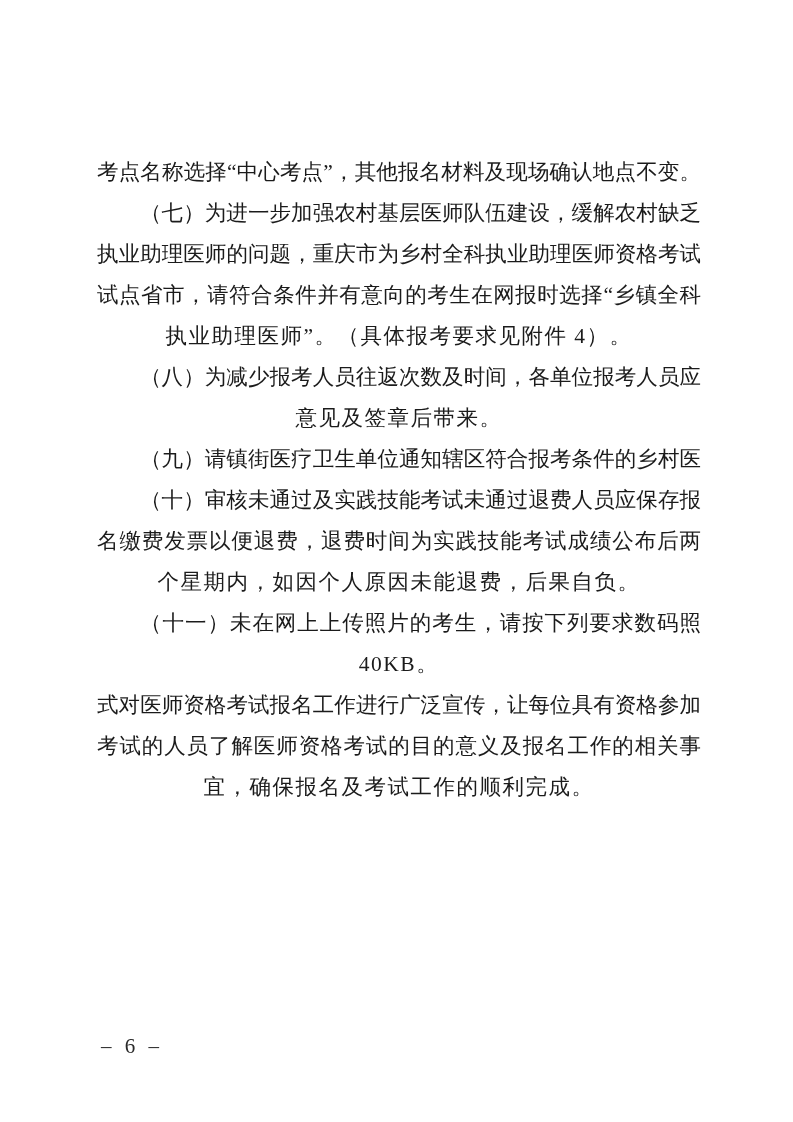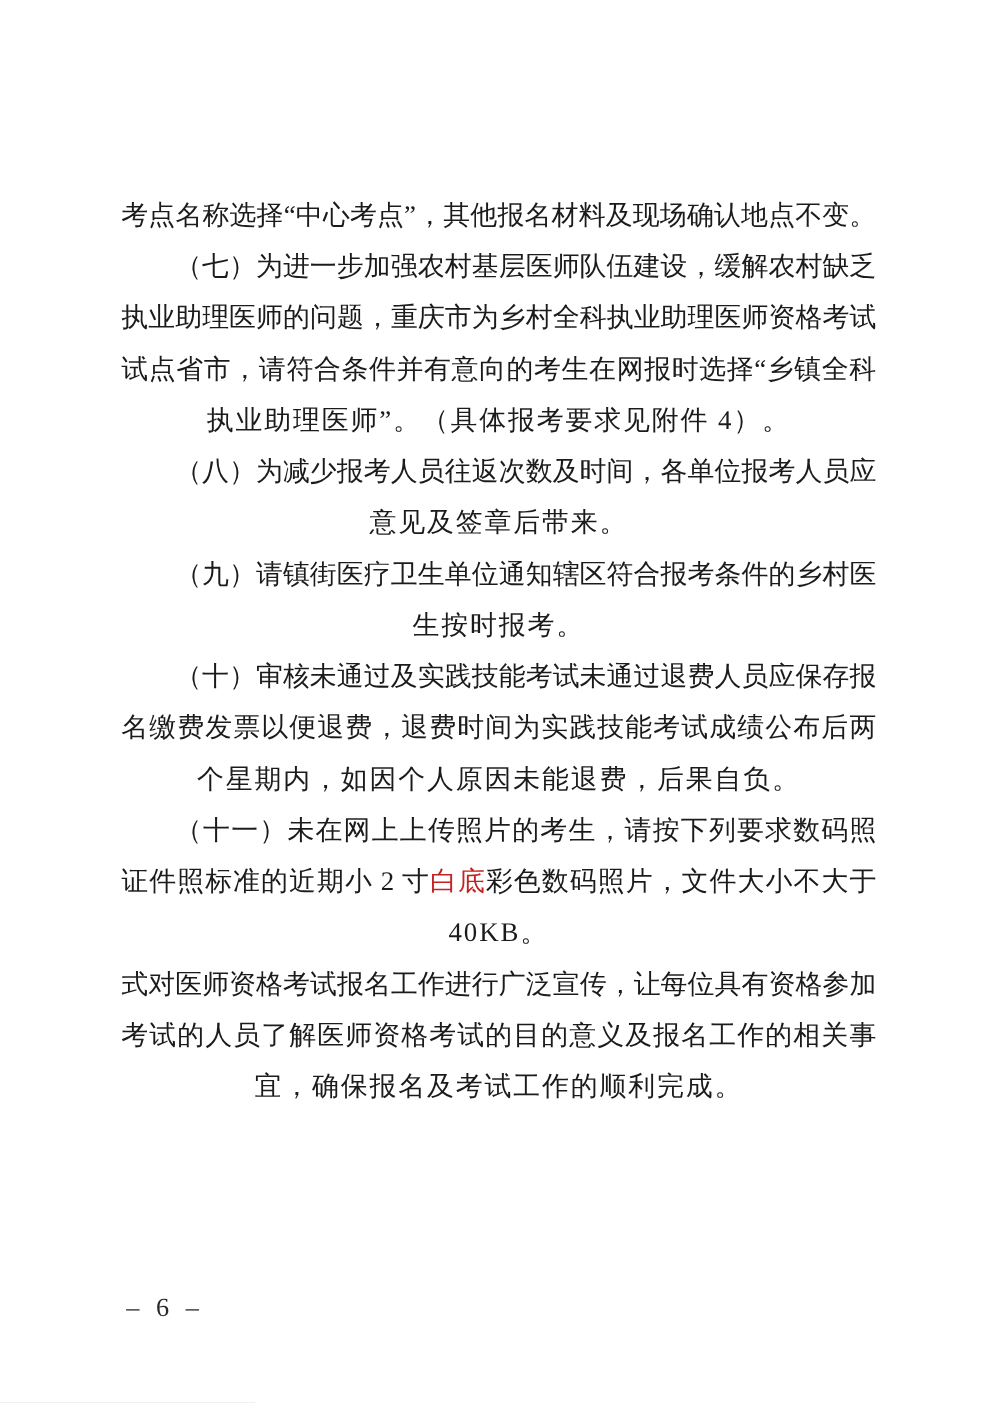--- a/index.html
+++ b/index.html
@@ -60,25 +60,23 @@
 <div class="page">
   <div class="doc-body">
       <div class="line j"><span>考点名称选择“中心考点”，其他报名材料及现场确认地点不变。</span></div>
       <div class="line j ind"><span>（七）为进一步加强农村基层医师队伍建设，缓解农村缺乏</span></div>
       <div class="line j"><span>执业助理医师的问题，重庆市为乡村全科执业助理医师资格考试</span></div>
       <div class="line j"><span>试点省市，请符合条件并有意向的考生在网报时选择“乡镇全科</span></div>
       <div class="line"><span>执业助理医师”。（具体报考要求见附件 4）。</span></div>
       <div class="line j ind"><span>（八）为减少报考人员往返次数及时间，各单位报考人员应</span></div>
       <div class="line"><span>意见及签章后带来。</span></div>
       <div class="line j ind"><span>（九）请镇街医疗卫生单位通知辖区符合报考条件的乡村医</span></div>
-      <div class="line"><span>生按时报考。</span></div>
       <div class="line j ind"><span>（十）审核未通过及实践技能考试未通过退费人员应保存报</span></div>
       <div class="line j"><span>名缴费发票以便退费，退费时间为实践技能考试成绩公布后两</span></div>
       <div class="line"><span>个星期内，如因个人原因未能退费，后果自负。</span></div>
       <div class="line j ind"><span>（十一）未在网上上传照片的考生，请按下列要求数码照像，</span></div>
-      <div class="line j"><span>证件照标准的近期小 2 寸</span><span class="red">白底</span><span>彩色数码照片，文件大小不大于</span></div>
       <div class="line"><span>40KB。</span></div>
       <div class="line j"><span>式对医师资格考试报名工作进行广泛宣传，让每位具有资格参加</span></div>
       <div class="line j"><span>考试的人员了解医师资格考试的目的意义及报名工作的相关事</span></div>
       <div class="line"><span>宜，确保报名及考试工作的顺利完成。</span></div>
     </div>
   <div class="page-number">– 6 –</div>
 </div>
 
 </body></html>

